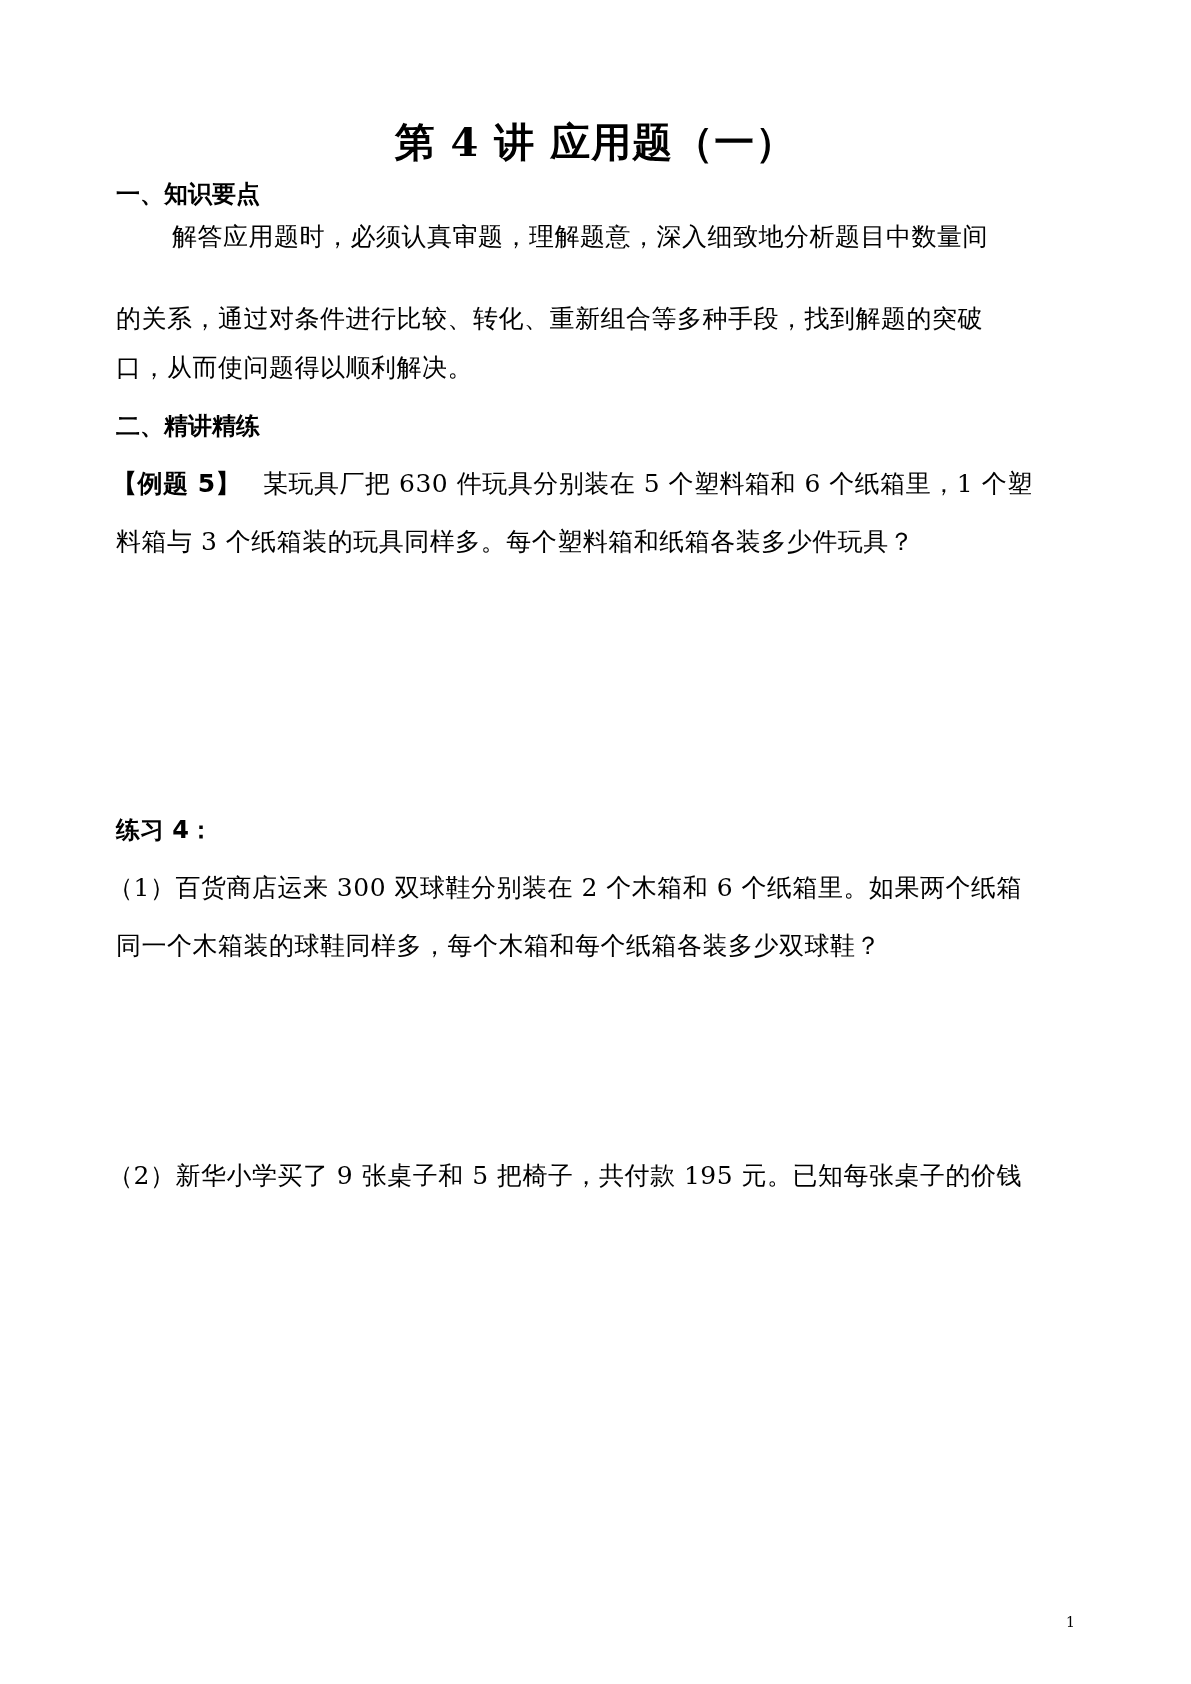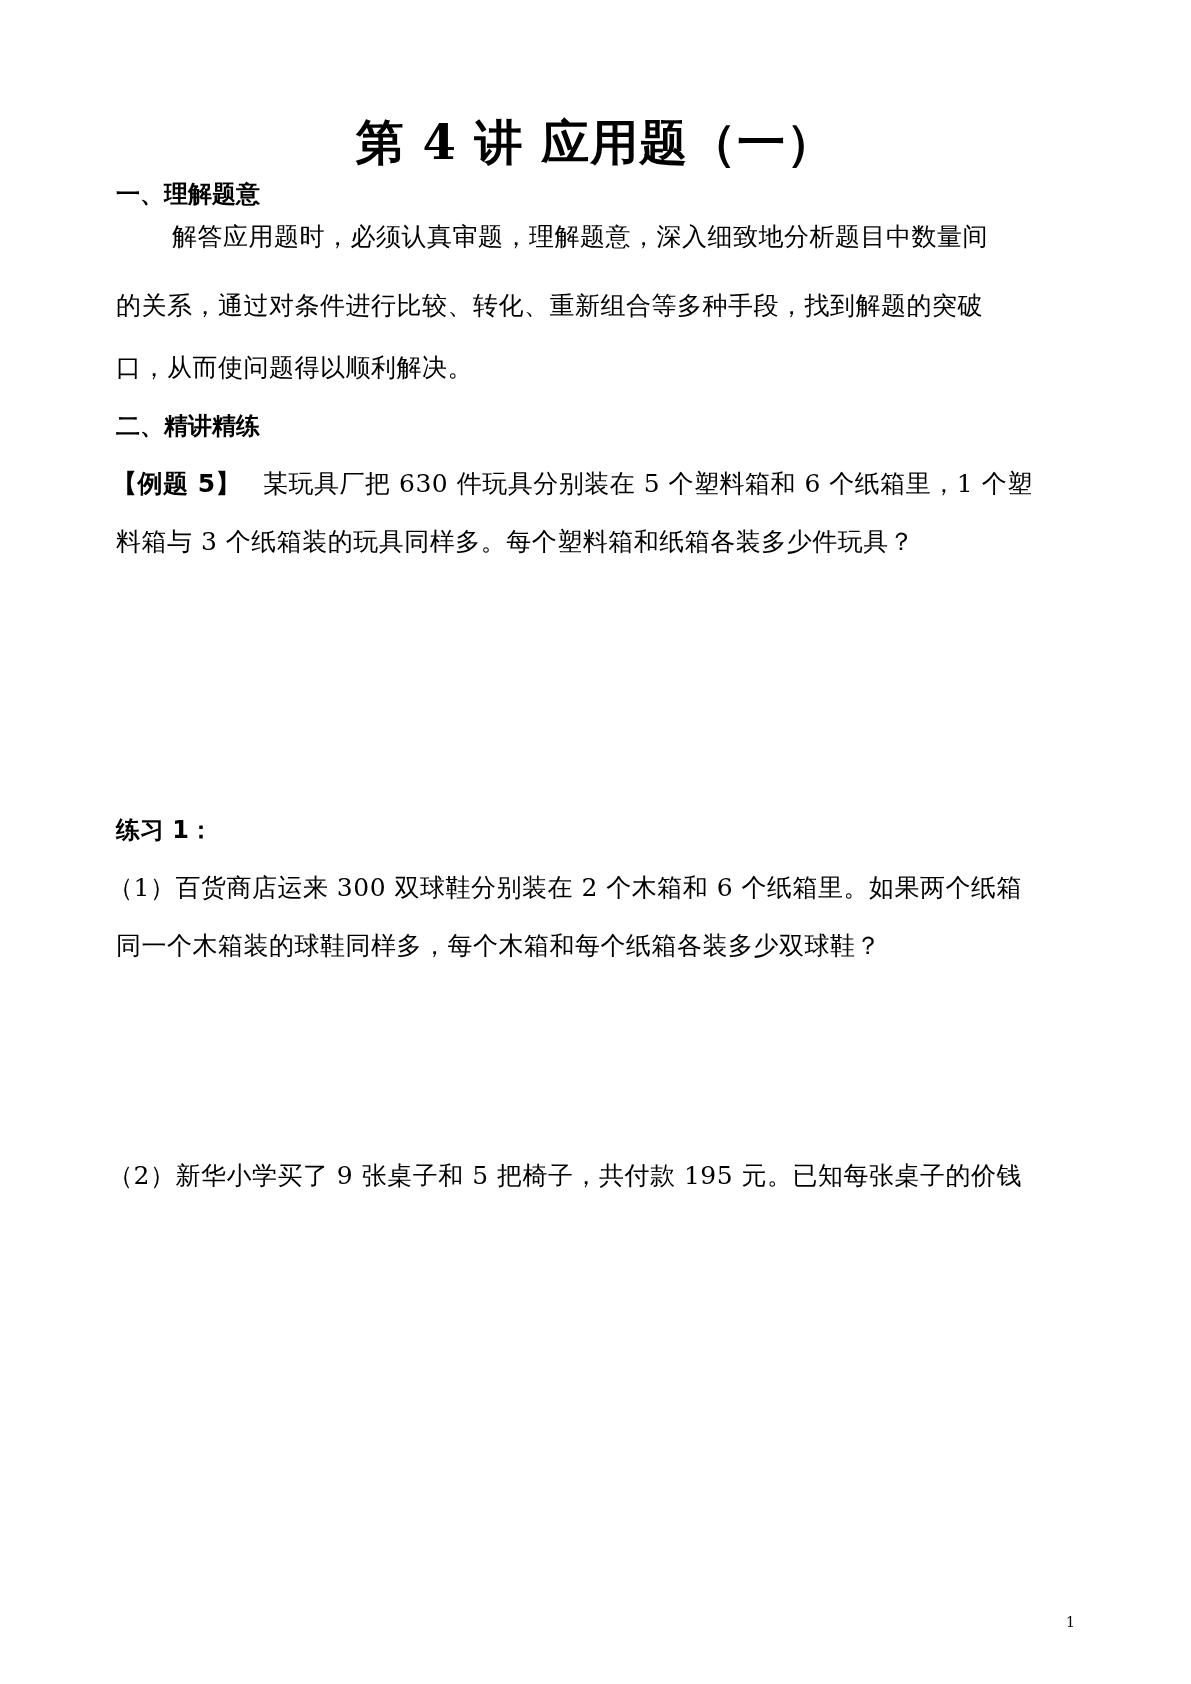--- a/index.html
+++ b/index.html
@@ -21,21 +21,21 @@
       width: 1191px;
       height: 1684px;
       background: #ffffff;
     }
     .title {
       position: absolute;
       left: 0;
       width: 1191px;
       top: 112px;
       text-align: center;
-      font-size: 48px;
+      font-size: 40px;
       font-weight: bold;
       line-height: 60px;
       letter-spacing: 1px;
     }
     .heading {
       position: absolute;
       left: 116px;
       font-size: 24px;
       font-weight: bold;
       line-height: 36px;
@@ -63,34 +63,34 @@
       line-height: 20px;
     }
   </style>
 </head>
 <body>
 
 <div class="page">
 
   <div class="title">第 4 讲  应用题（一）</div>
 
-  <div class="heading" style="top:176px;">一、理解题意</div>
+  <div class="heading" style="top:176px;">一、知识要点</div>
 
   <div class="line indent" style="top:219px;">解答应用题时，必须认真审题，理解题意，深入细致地分析题目中数量间</div>
-  <div class="line" style="top:288px;">的关系，通过对条件进行比较、转化、重新组合等多种手段，找到解题的突破</div>
+  <div class="line" style="top:301px;">的关系，通过对条件进行比较、转化、重新组合等多种手段，找到解题的突破</div>
   <div class="line" style="top:350px;">口，从而使问题得以顺利解决。</div>
 
   <div class="heading" style="top:408px;">二、精讲精练</div>
 
   <div class="line" style="top:466px; left:112px;">
     <span class="example-label">【例题 5】</span><span>某玩具厂把 630 件玩具分别装在 5 个塑料箱和 6 个纸箱里，1 个塑</span>
   </div>
   <div class="line" style="top:524px;">料箱与 3 个纸箱装的玩具同样多。每个塑料箱和纸箱各装多少件玩具？</div>
 
-  <div class="heading" style="top:812px;">练习 1：</div>
+  <div class="heading" style="top:812px;">练习 4：</div>
 
   <div class="line" style="top:870px; left:108px;">（1）百货商店运来 300 双球鞋分别装在 2 个木箱和 6 个纸箱里。如果两个纸箱</div>
   <div class="line" style="top:928px;text-align:center;">同一个木箱装的球鞋同样多，每个木箱和每个纸箱各装多少双球鞋？</div>
 
   <div class="line" style="top:1158px; left:108px;">（2）新华小学买了 9 张桌子和 5 把椅子，共付款 195 元。已知每张桌子的价钱</div>
 
   <div class="page-number">1</div>
 
 </div>
 

